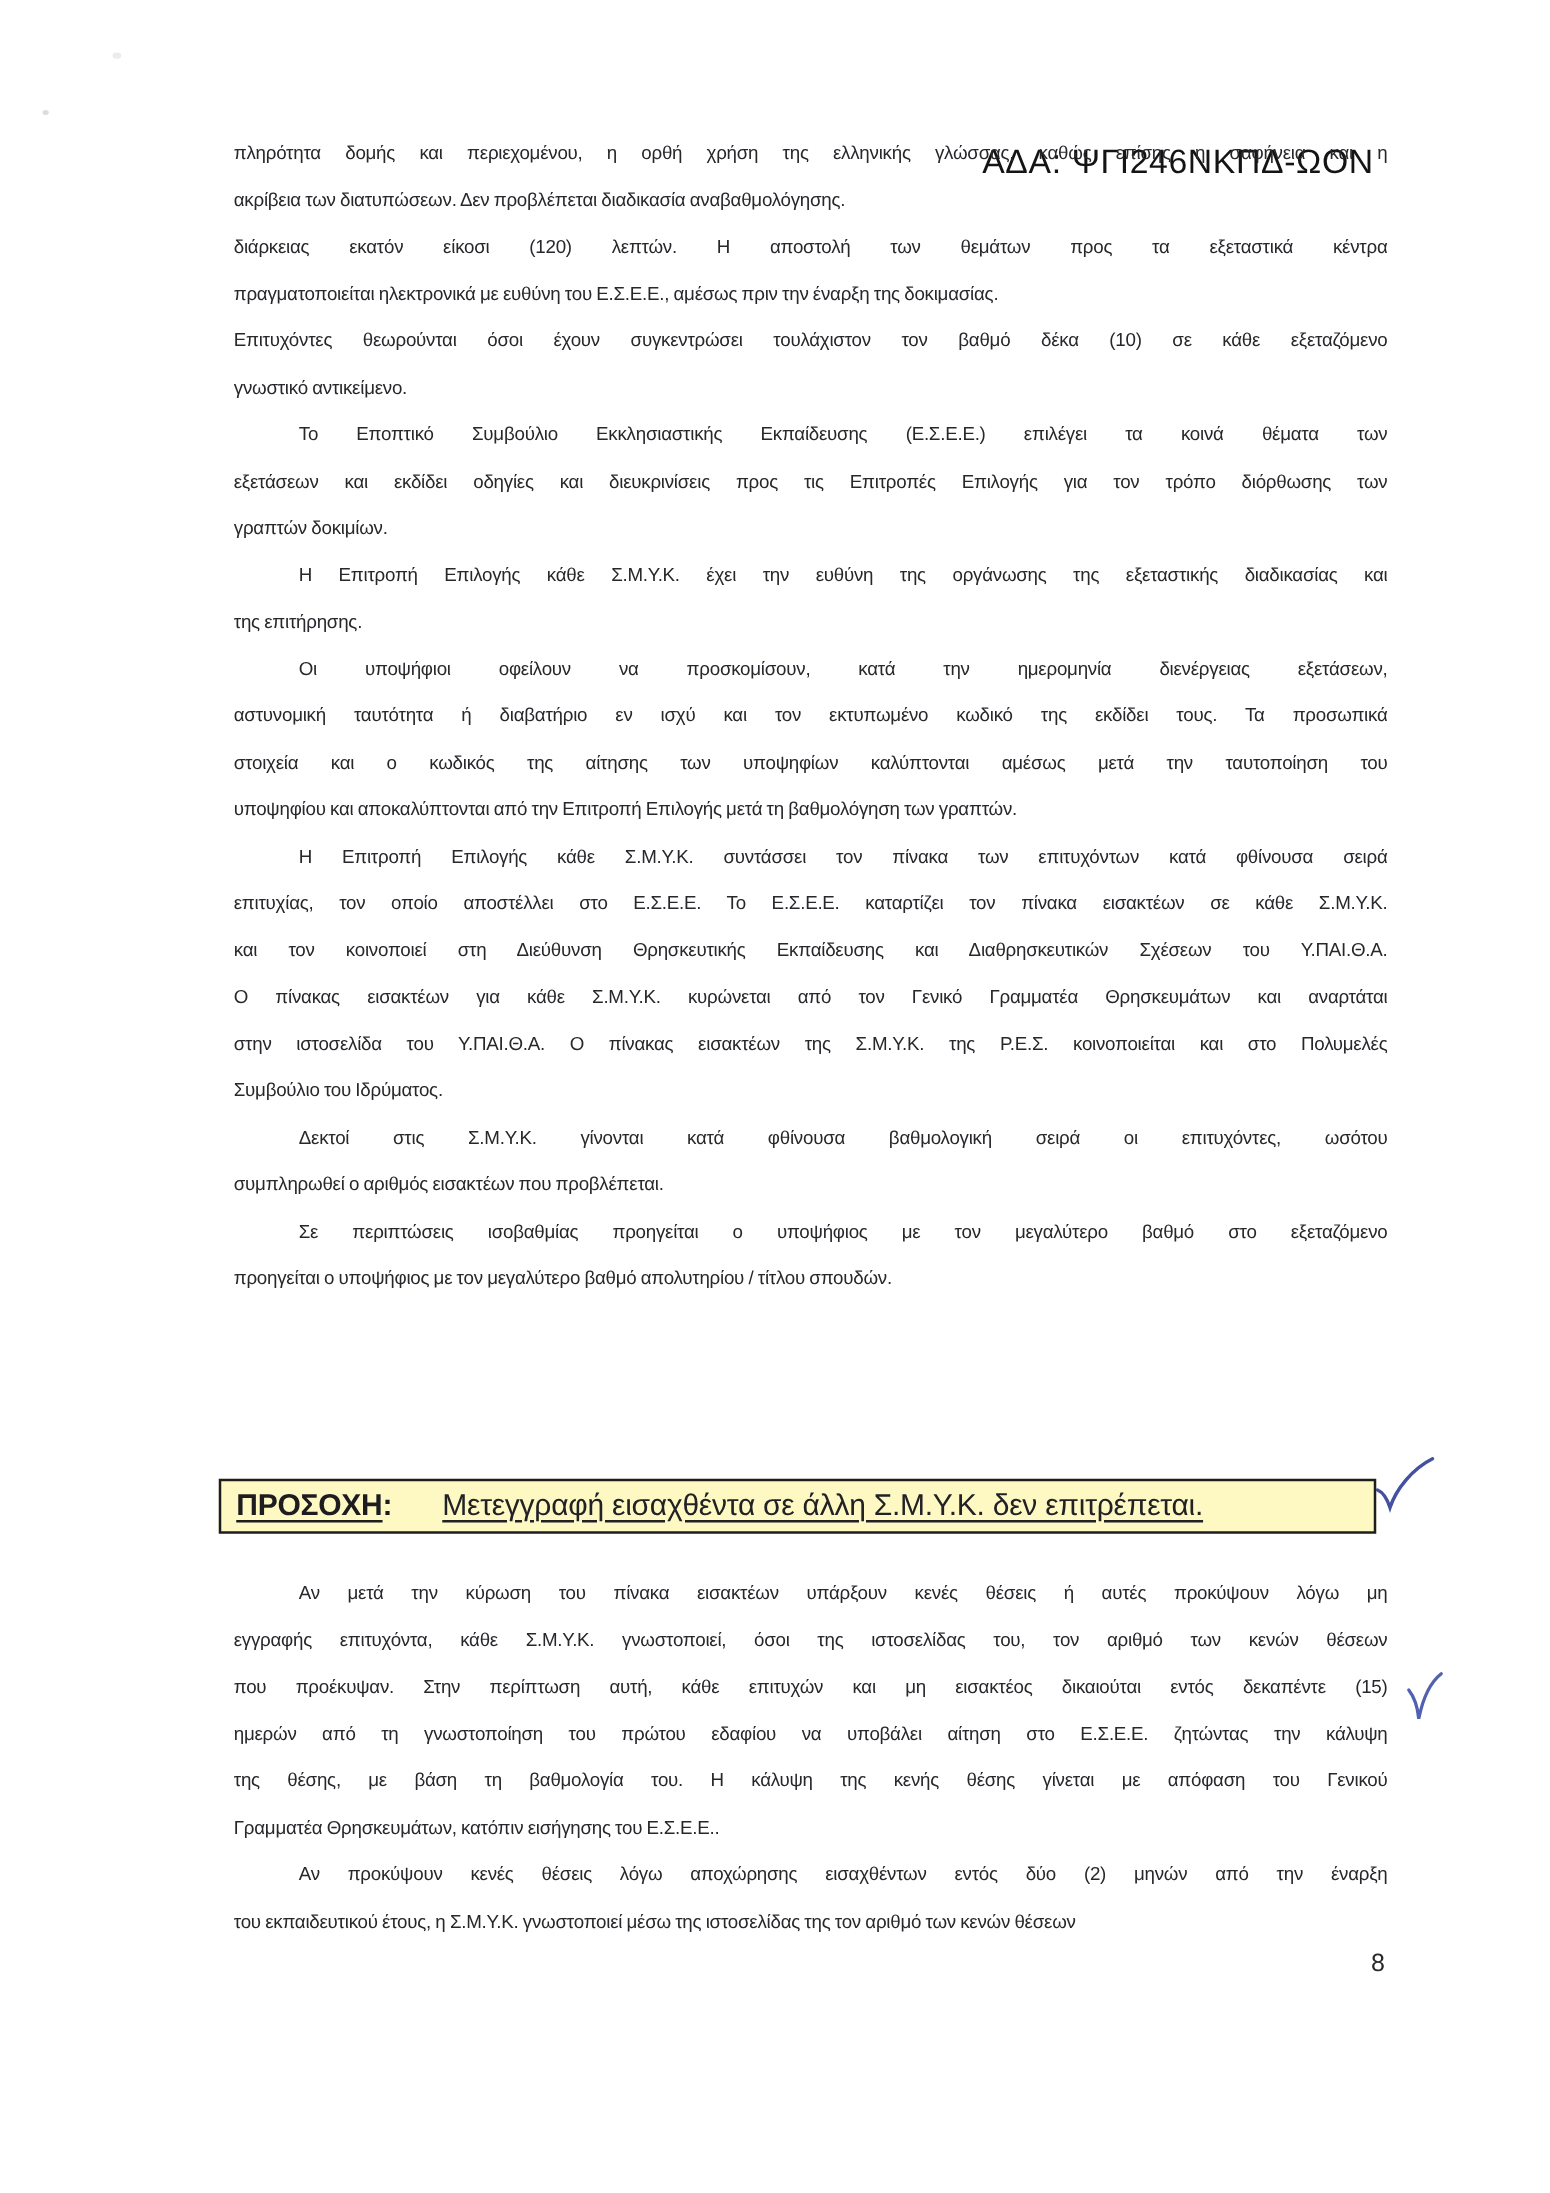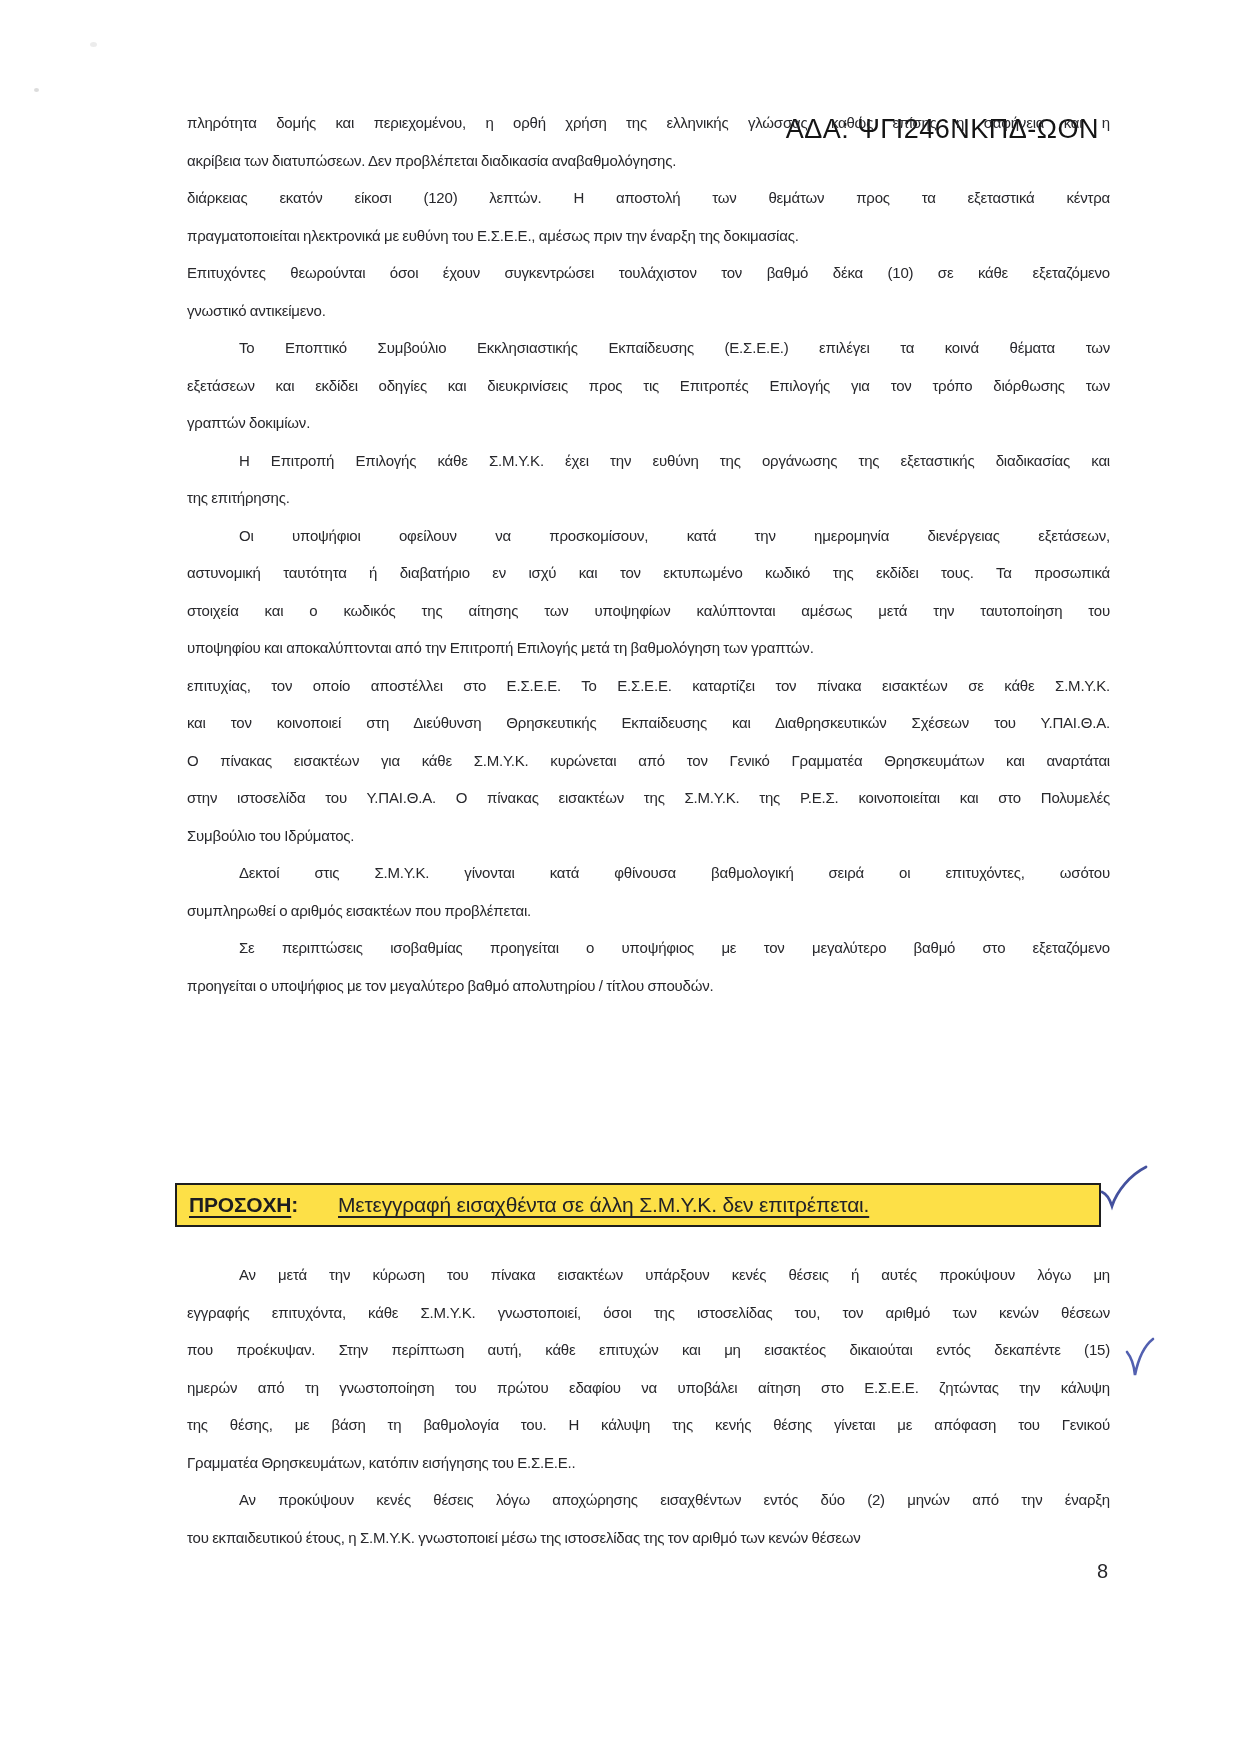--- a/index.html
+++ b/index.html
@@ -22,23 +22,23 @@
   .upper{top:104px;}
   .lower{top:1256px;}
   .line{
     height:37.5px;line-height:37.5px;overflow:hidden;
     text-align:justify;text-align-last:justify;
   }
   .line.indent{text-indent:52px;}
   .line.end{text-align-last:left;}
   .notice-box{
     position:absolute;left:175px;top:1183px;width:910px;height:40px;
-    border:2.5px solid #1e1e1e;background:#fde047;
+    border:2.5px solid #1e1e1e;background:#fef9c3;
     display:flex;align-items:center;padding-left:12px;
-    font-size:21px;letter-spacing:-.2px;
+    font-size:24px;letter-spacing:-.2px;
   }
   .notice-label{
     font-weight:bold;text-decoration:underline;
     text-decoration-thickness:2px;text-underline-offset:4px;color:#1d1d20;
   }
   .notice-sep{font-weight:bold;margin-right:8px;color:#1d1d20;}
   .notice-text{
     text-decoration:underline;text-decoration-thickness:1.8px;
     text-underline-offset:4px;color:#222226;margin-left:32px;
   }
@@ -71,20 +71,21 @@
       <div class="line end">γνωστικό αντικείμενο.</div>
       <div class="line indent">Το Εποπτικό Συμβούλιο Εκκλησιαστικής Εκπαίδευσης (Ε.Σ.Ε.Ε.) επιλέγει τα κοινά θέματα των</div>
       <div class="line">εξετάσεων και εκδίδει οδηγίες και διευκρινίσεις προς τις Επιτροπές Επιλογής για τον τρόπο διόρθωσης των</div>
       <div class="line end">γραπτών δοκιμίων.</div>
       <div class="line indent">Η Επιτροπή Επιλογής κάθε Σ.Μ.Υ.Κ. έχει την ευθύνη της οργάνωσης της εξεταστικής διαδικασίας και</div>
       <div class="line end">της επιτήρησης.</div>
       <div class="line indent">Οι υποψήφιοι οφείλουν να προσκομίσουν, κατά την ημερομηνία διενέργειας εξετάσεων,</div>
       <div class="line">αστυνομική ταυτότητα ή διαβατήριο εν ισχύ και τον εκτυπωμένο κωδικό της εκδίδει τους. Τα προσωπικά</div>
       <div class="line">στοιχεία και ο κωδικός της αίτησης των υποψηφίων καλύπτονται αμέσως μετά την ταυτοποίηση του</div>
       <div class="line end">υποψηφίου και αποκαλύπτονται από την Επιτροπή Επιλογής μετά τη βαθμολόγηση των γραπτών.</div>
+      <div class="line indent">Η Επιτροπή Επιλογής κάθε Σ.Μ.Υ.Κ. συντάσσει τον πίνακα των επιτυχόντων κατά φθίνουσα σειρά</div>
       <div class="line">επιτυχίας, τον οποίο αποστέλλει στο Ε.Σ.Ε.Ε. Το Ε.Σ.Ε.Ε. καταρτίζει τον πίνακα εισακτέων σε κάθε Σ.Μ.Υ.Κ.</div>
       <div class="line">και τον κοινοποιεί στη Διεύθυνση Θρησκευτικής Εκπαίδευσης και Διαθρησκευτικών Σχέσεων του Υ.ΠΑΙ.Θ.Α.</div>
       <div class="line">Ο πίνακας εισακτέων για κάθε Σ.Μ.Υ.Κ. κυρώνεται από τον Γενικό Γραμματέα Θρησκευμάτων και αναρτάται</div>
       <div class="line">στην ιστοσελίδα του Υ.ΠΑΙ.Θ.Α. Ο πίνακας εισακτέων της Σ.Μ.Υ.Κ. της Ρ.Ε.Σ. κοινοποιείται και στο Πολυμελές</div>
       <div class="line end">Συμβούλιο του Ιδρύματος.</div>
       <div class="line indent">Δεκτοί στις Σ.Μ.Υ.Κ. γίνονται κατά φθίνουσα βαθμολογική σειρά οι επιτυχόντες, ωσότου</div>
       <div class="line end">συμπληρωθεί ο αριθμός εισακτέων που προβλέπεται.</div>
       <div class="line indent">Σε περιπτώσεις ισοβαθμίας προηγείται ο υποψήφιος με τον μεγαλύτερο βαθμό στο εξεταζόμενο</div>
       <div class="line end">προηγείται ο υποψήφιος με τον μεγαλύτερο βαθμό απολυτηρίου / τίτλου σπουδών.</div>
     </div>

